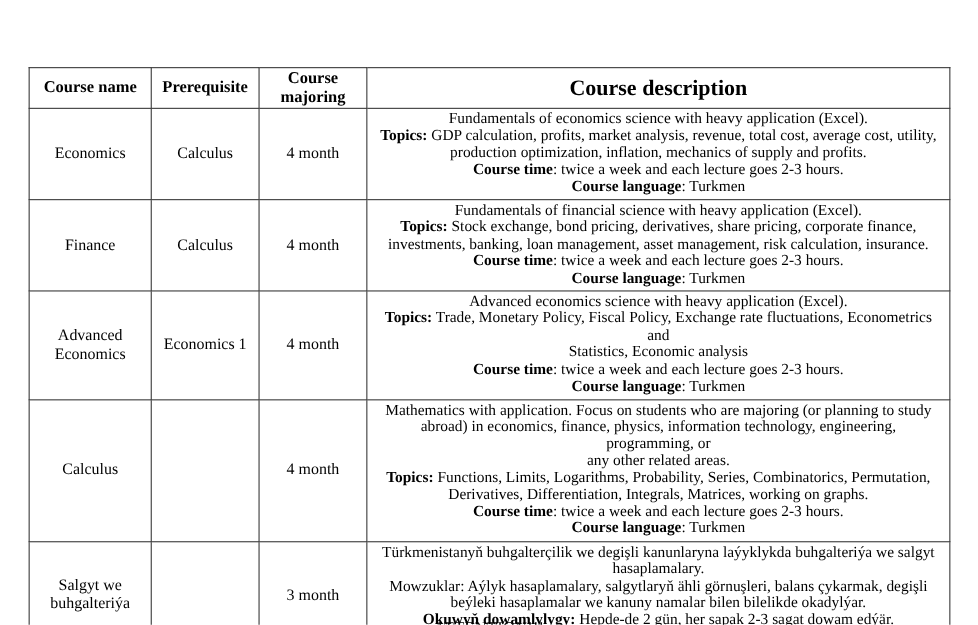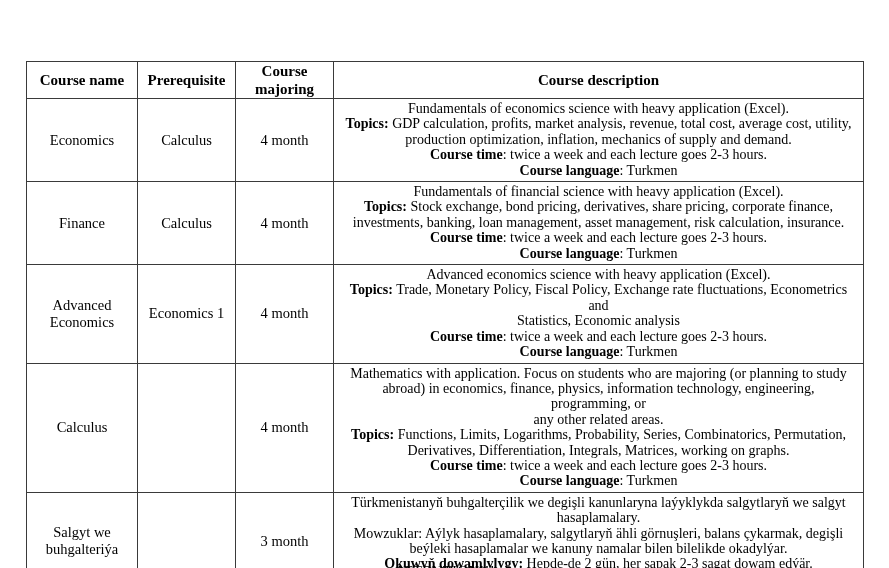--- a/index.html
+++ b/index.html
@@ -47,21 +47,21 @@
   col.c-desc { width: 530px; }
 
   thead th {
     font-weight: bold;
     font-size: 15px;
     line-height: 18px;
     padding: 3px 2px 4px 2px;
     vertical-align: middle;
   }
   thead th.desc-head {
-    font-size: 15px;
+    font-size: 20px;
   }
 
   tbody td.cell-name,
   tbody td.cell-prereq,
   tbody td.cell-dur {
     font-weight: normal;
     font-size: 14.5px;
     line-height: 17px;
     padding: 2px;
   }
@@ -120,21 +120,21 @@
     </thead>
     <tbody>
 
       <tr>
         <td class="cell-name">Economics</td>
         <td class="cell-prereq">Calculus</td>
         <td class="cell-dur">4 month</td>
         <td class="cell-desc">
           <span class="desc-line">Fundamentals of economics science with heavy application (Excel).</span>
           <span class="desc-line"><span class="lbl">Topics:</span><span> GDP calculation, profits, market analysis, revenue, total cost, average cost, utility,</span></span>
-          <span class="desc-line">production optimization, inflation, mechanics of supply and demand.</span>
+          <span class="desc-line">production optimization, inflation, mechanics of supply and profits.</span>
           <span class="desc-line"><span class="lbl">Course time</span><span>: twice a week and each lecture goes 2-3 hours.</span></span>
           <span class="desc-line"><span class="lbl">Course language</span><span>: Turkmen</span></span>
         </td>
       </tr>
 
       <tr>
         <td class="cell-name">Finance</td>
         <td class="cell-prereq">Calculus</td>
         <td class="cell-dur">4 month</td>
         <td class="cell-desc">
@@ -178,21 +178,21 @@
       </tr>
 
       <tr>
         <td class="cell-name">
           <span class="desc-line">Salgyt we</span>
           <span class="desc-line">buhgalteriýa</span>
         </td>
         <td class="cell-prereq"></td>
         <td class="cell-dur">3 month</td>
         <td class="cell-desc">
-          <span class="desc-line">Türkmenistanyň buhgalterçilik we degişli kanunlaryna laýyklykda salgytlaryň we salgyt</span>
+          <span class="desc-line">Türkmenistanyň buhgalterçilik we degişli kanunlaryna laýyklykda buhgalteriýa we salgyt</span>
           <span class="desc-line">hasaplamalary.</span>
           <span class="desc-line">Mowzuklar: Aýlyk hasaplamalary, salgytlaryň ähli görnuşleri, balans çykarmak, degişli</span>
           <span class="desc-line">beýleki hasaplamalar we kanuny namalar bilen bilelikde okadylýar.</span>
           <span class="desc-line"><span class="lbl">Okuwyň dowamlylygy:</span><span> Hepde-de 2 gün, her sapak 2-3 sagat dowam edýär.</span></span>
           <span class="desc-line"><span class="lbl">Okuw twice</span><span>: Türkmen dilinde</span></span>
         </td>
       </tr>
 
     </tbody>
   </table>

